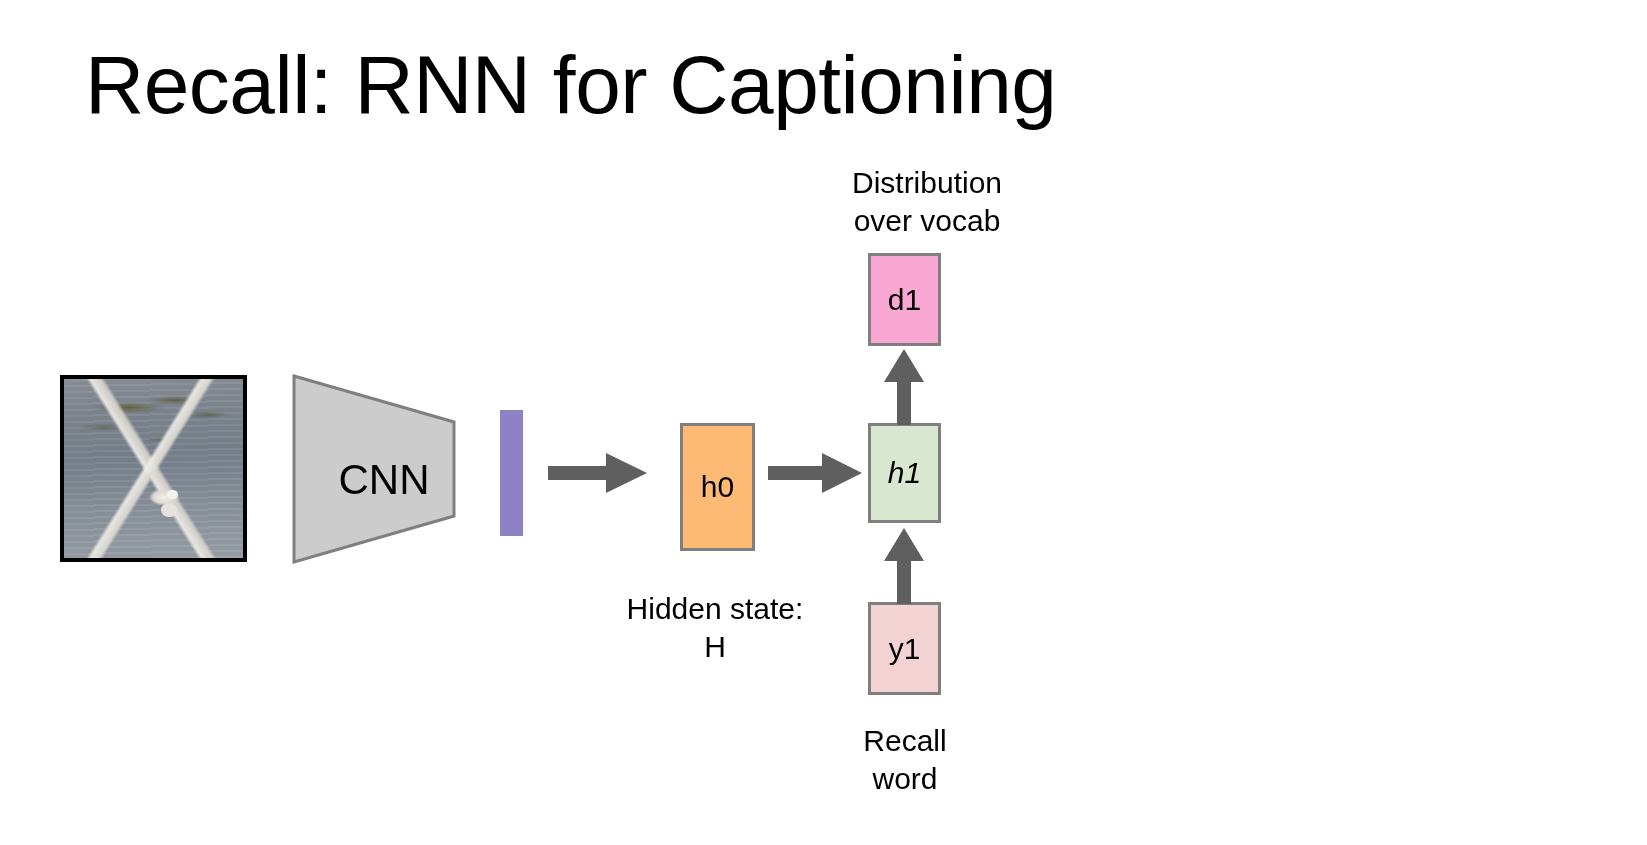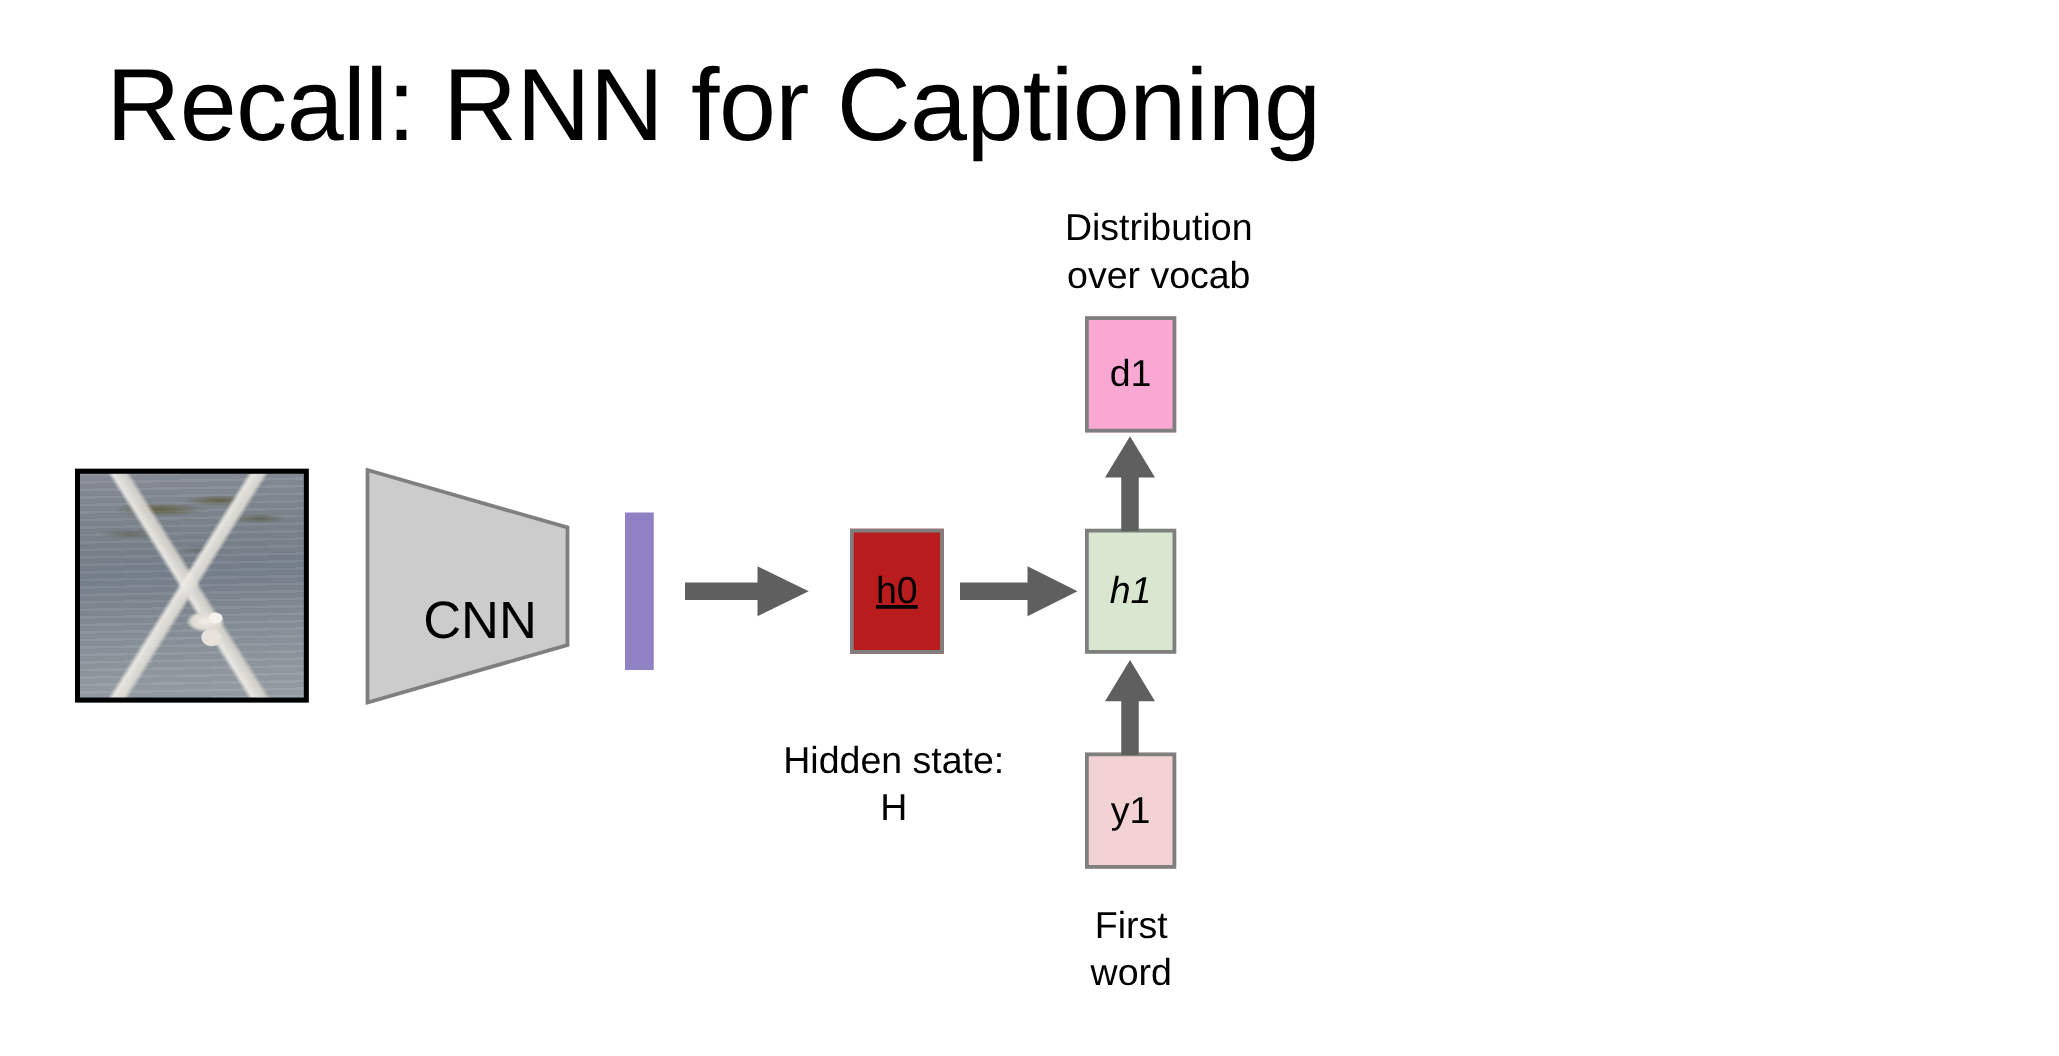--- a/index.html
+++ b/index.html
@@ -103,21 +103,21 @@
     position: absolute;
     left: 292px;
     top: 374px;
     width: 164px;
     height: 190px;
   }
   #cnn-shape svg { display: block; }
   #cnn-label {
     position: absolute;
     left: 292px;
-    top: 472px;
+    top: 456px;
     width: 184px;
     text-align: center;
     font-size: 42px;
     color: #000000;
   }
 
   
   #features-bar {
     position: absolute;
     left: 500px;
@@ -131,21 +131,21 @@
   .node-box {
     position: absolute;
     box-sizing: border-box;
     border: 3px solid #7f7f7f;
     font-size: 30px;
     display: flex;
     align-items: center;
     justify-content: center;
     color: #000000;
   }
-  #box-h0 { left: 680px; top: 423px; width: 75px; height: 100px; background: #b91c1c; text-decoration: underline; }
+  #box-h0 { left: 680px; top: 423px; width: 75px; height: 128px; background: #fdba74; }
   #box-h1 { left: 868px; top: 423px; width: 73px; height: 100px; background: #d9e7d0; font-style: italic; }
   #box-d1 { left: 868px; top: 253px; width: 73px; height: 93px;  background: #f9a8d4; }
   #box-y1 { left: 868px; top: 602px; width: 73px; height: 93px;  background: #f3d2d4; }
 
   
   .arrow { position: absolute; }
   .arrow svg { display: block; }
   #arrow-feat-h0 { left: 548px; top: 452px; }
   #arrow-h0-h1   { left: 768px; top: 452px; }
   #arrow-h1-d1   { left: 883px; top: 348px; }
@@ -222,16 +222,16 @@
   </div>
 
   <div class="label" id="label-distribution">Distribution
 over vocab</div>
 
 
 
   <div class="label" id="label-hidden">Hidden state:
 H</div>
 
-  <div class="label" id="label-firstword">First
+  <div class="label" id="label-firstword">Recall
 word</div>
 
 </div>
 
 </body></html>

